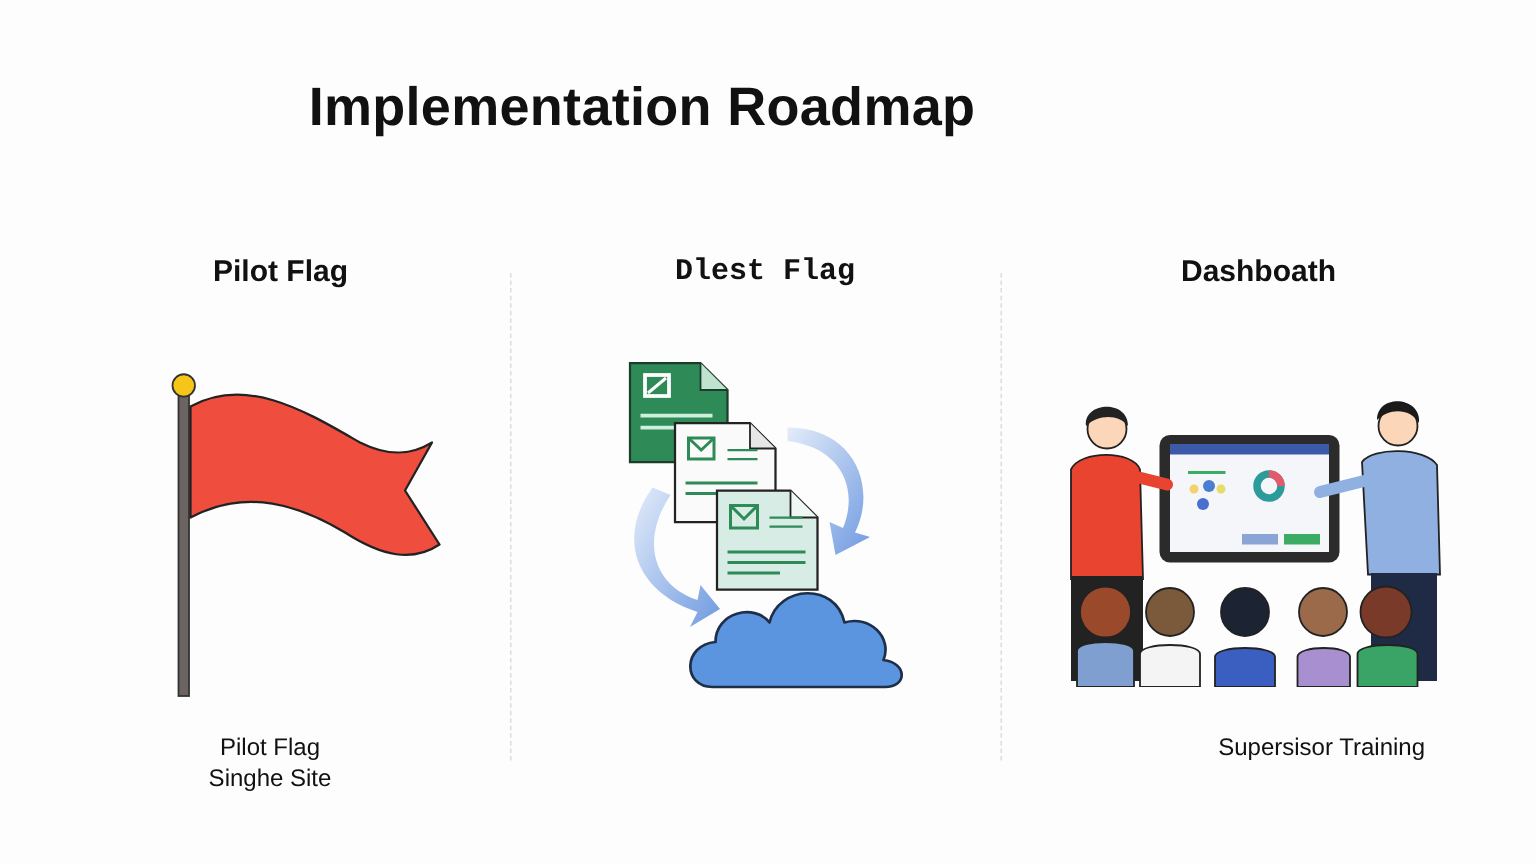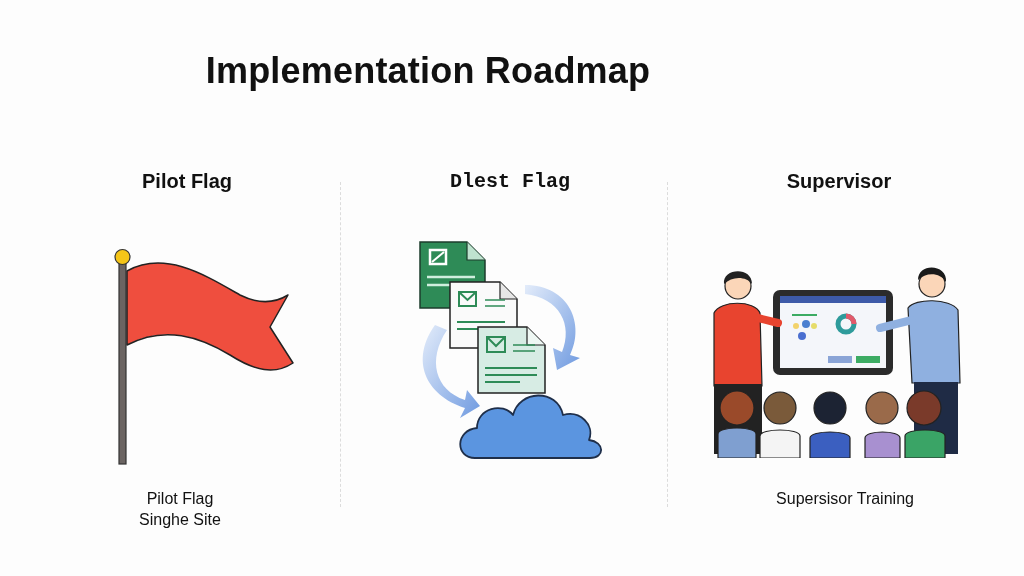--- a/index.html
+++ b/index.html
@@ -81,21 +81,21 @@
   <line x1="108" y1="121" x2="130" y2="121" stroke="#2e8b57" stroke-width="1.5"></line>
   <line x1="80" y1="138" x2="132" y2="138" stroke="#2e8b57" stroke-width="2"></line>
   <line x1="80" y1="145" x2="132" y2="145" stroke="#2e8b57" stroke-width="2"></line>
   <line x1="80" y1="152" x2="115" y2="152" stroke="#2e8b57" stroke-width="2"></line>
 
   <path d="M70 228 C 50 228, 50 200, 72 198 C 72 178, 98 172, 108 185 C 114 160, 152 158, 158 185 C 175 180, 190 195, 184 210 C 200 212, 200 228, 185 228 Z" fill="#5b95e0" stroke="#1f2f4a" stroke-width="1.8" stroke-linejoin="round"></path>
 </svg>
 
 <div class="divider" style="left:667px;"></div>
 
-<div class="col-head" style="left:729px;">Supervisor</div>
+<div class="col-head" style="left:729px;">Dashboath</div>
 <svg class="illus" style="left:700px; top:258px;" width="270" height="200" viewBox="0 0 270 200">
 
   <rect x="73" y="32" width="120" height="85" rx="7" fill="#2b2b2b"></rect>
   <rect x="80" y="38" width="106" height="72" fill="#f4f6fa"></rect>
   <rect x="80" y="38" width="106" height="7" fill="#3d5aa8"></rect>
   <circle cx="96" cy="68" r="3" fill="#f2d26b"></circle>
     <circle cx="106" cy="66" r="4" fill="#4a7fd0"></circle>
   <circle cx="102" cy="78" r="4" fill="#4a6fd0"></circle>
     <circle cx="114" cy="68" r="3" fill="#e6dc6a"></circle>
   <rect x="92" y="56" width="25" height="2" fill="#3cab63"></rect>
@@ -122,15 +122,15 @@
     <path d="M60 200 V 178 C 60 170, 100 170, 100 178 V 200 Z" fill="#f4f4f4"></path>
     <circle cx="80" cy="150" r="16" fill="#7a5a3a"></circle>
     <path d="M110 200 V 180 C 110 172, 150 172, 150 180 V 200 Z" fill="#3b5fc0"></path>
     <circle cx="130" cy="150" r="16" fill="#1c2333"></circle>
     <path d="M165 200 V 180 C 165 172, 200 172, 200 180 V 200 Z" fill="#a890d0"></path>
     <circle cx="182" cy="150" r="16" fill="#9a6a4a"></circle>
     <path d="M205 200 V 178 C 205 170, 245 170, 245 178 V 200 Z" fill="#3aa466"></path>
     <circle cx="224" cy="150" r="17" fill="#7a3a2a"></circle>
   </g>
 </svg>
-<div class="caption" style="left:740px; top:488px; width:210px;">
+<div class="caption" style="left:740px; top:488px; width:210px;text-align:right;">
   <div>Supersisor Training</div>
 </div>
 
 </body></html>

